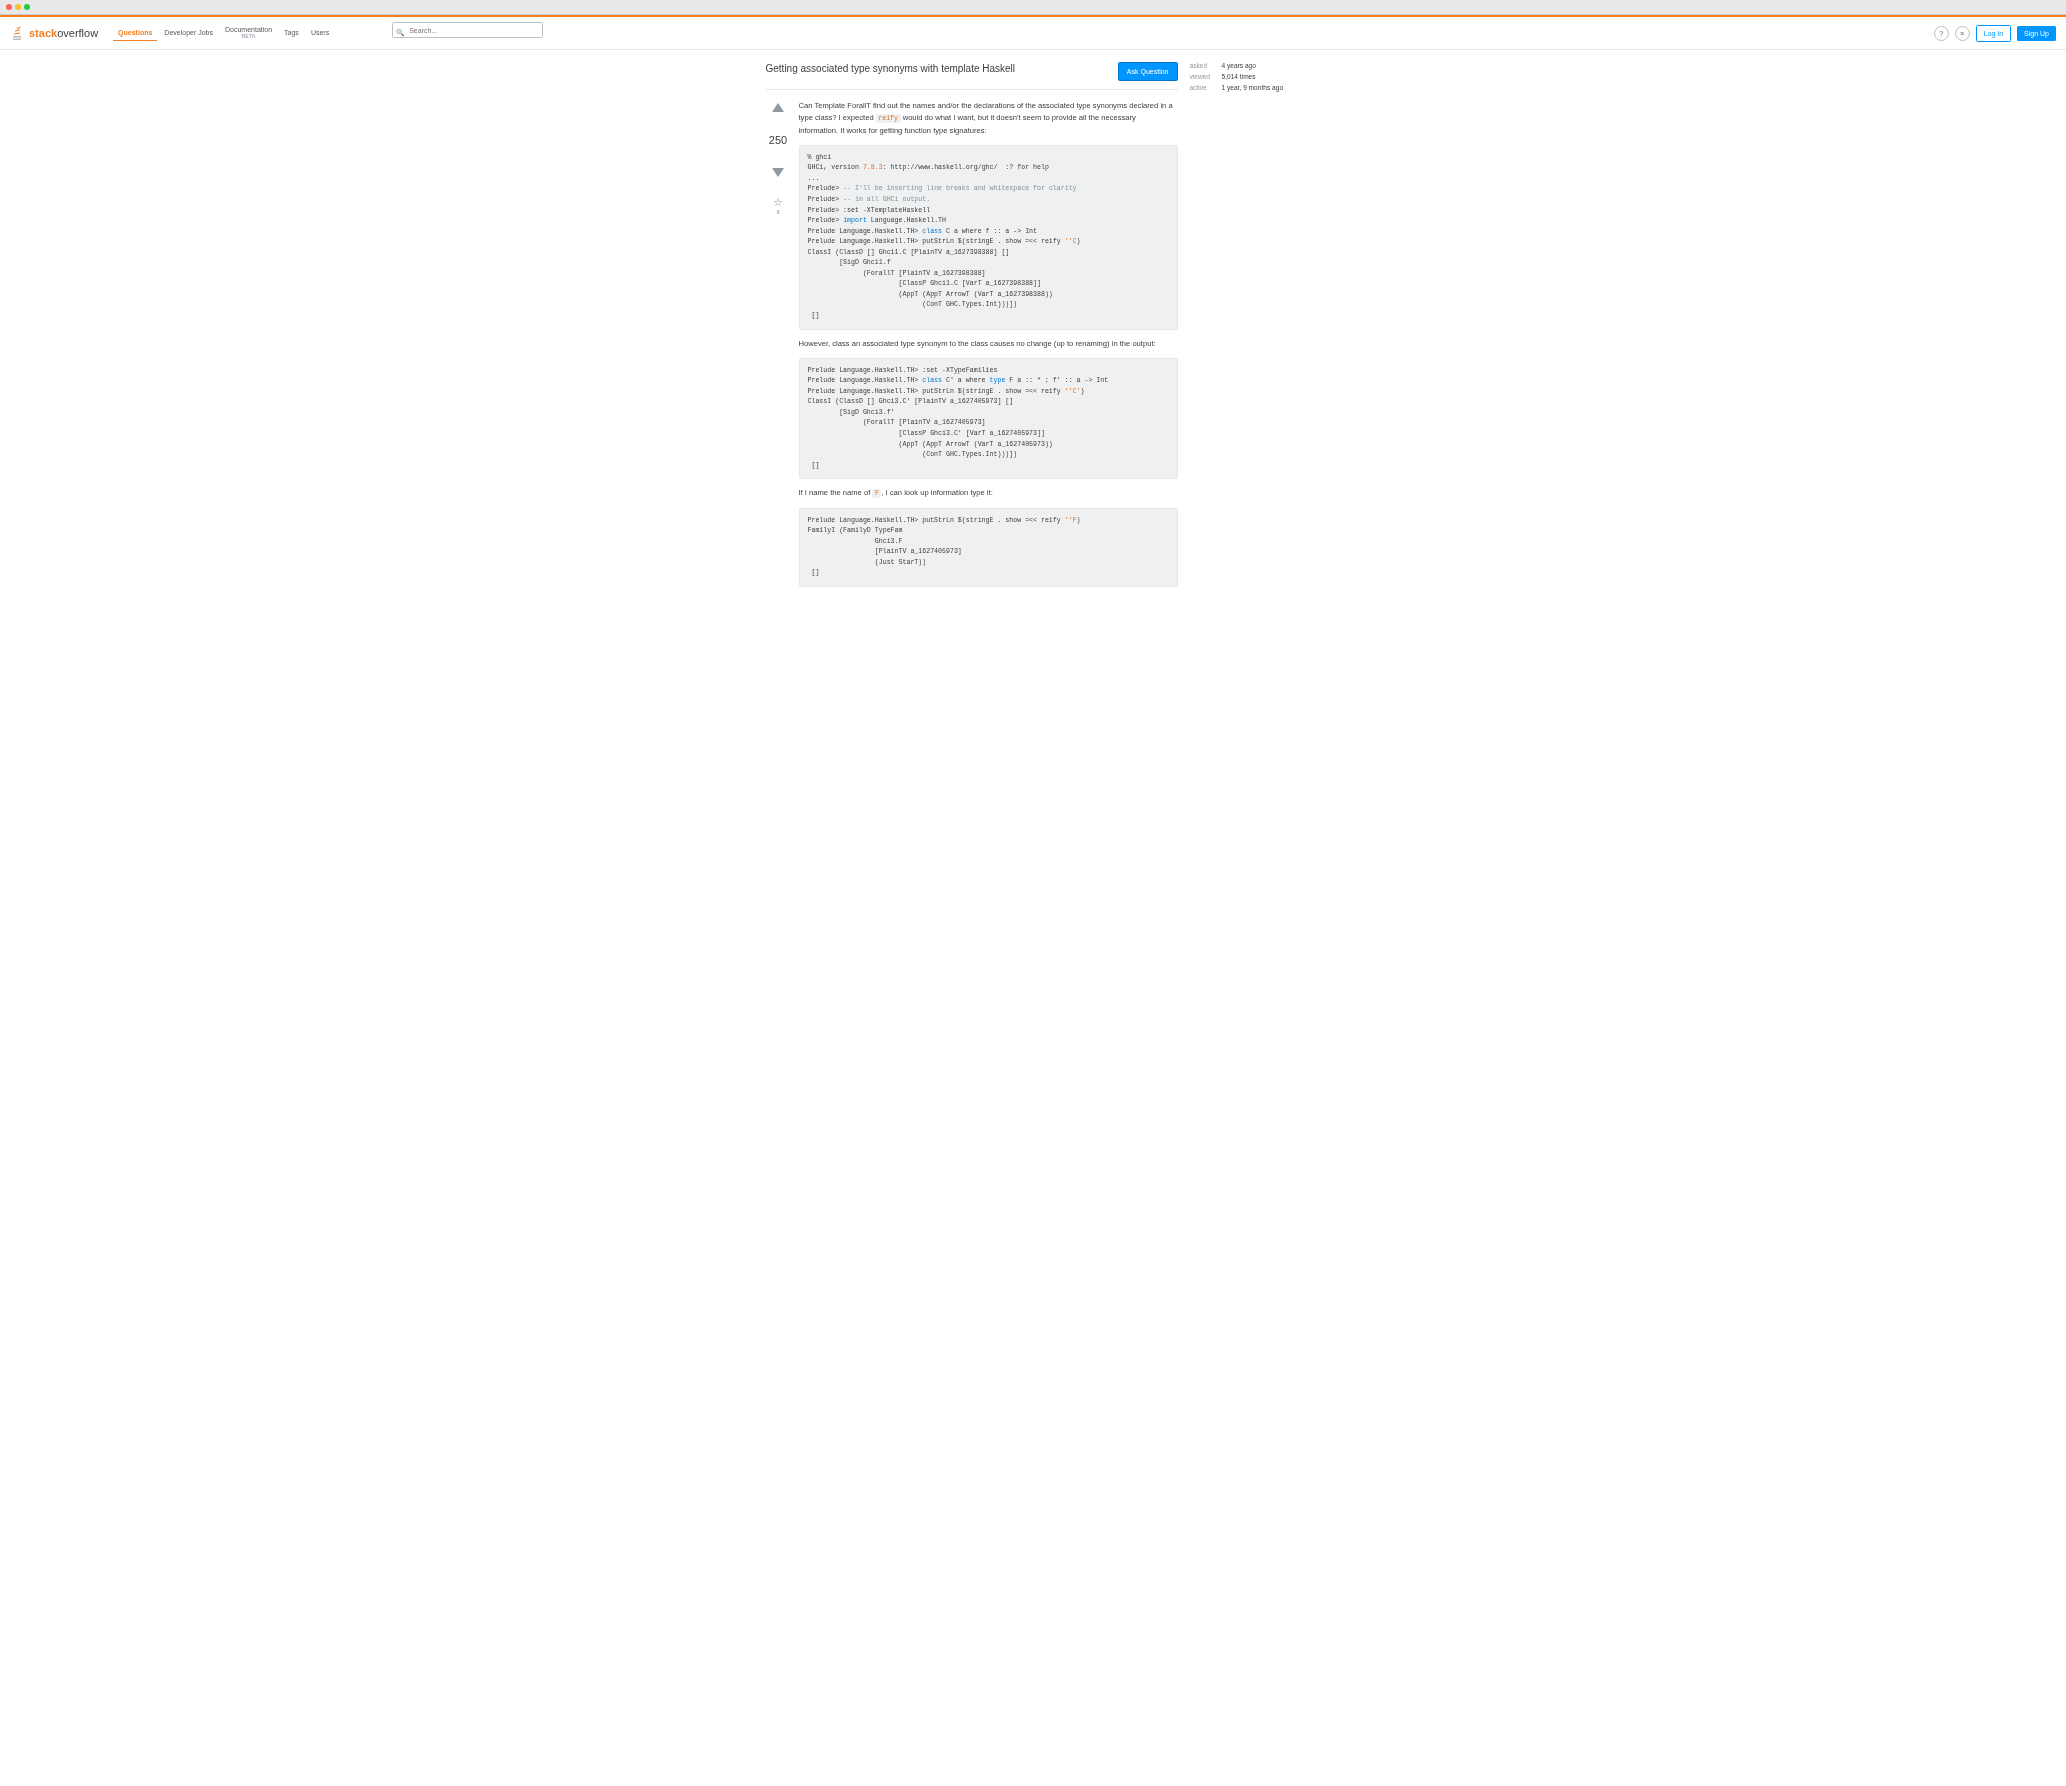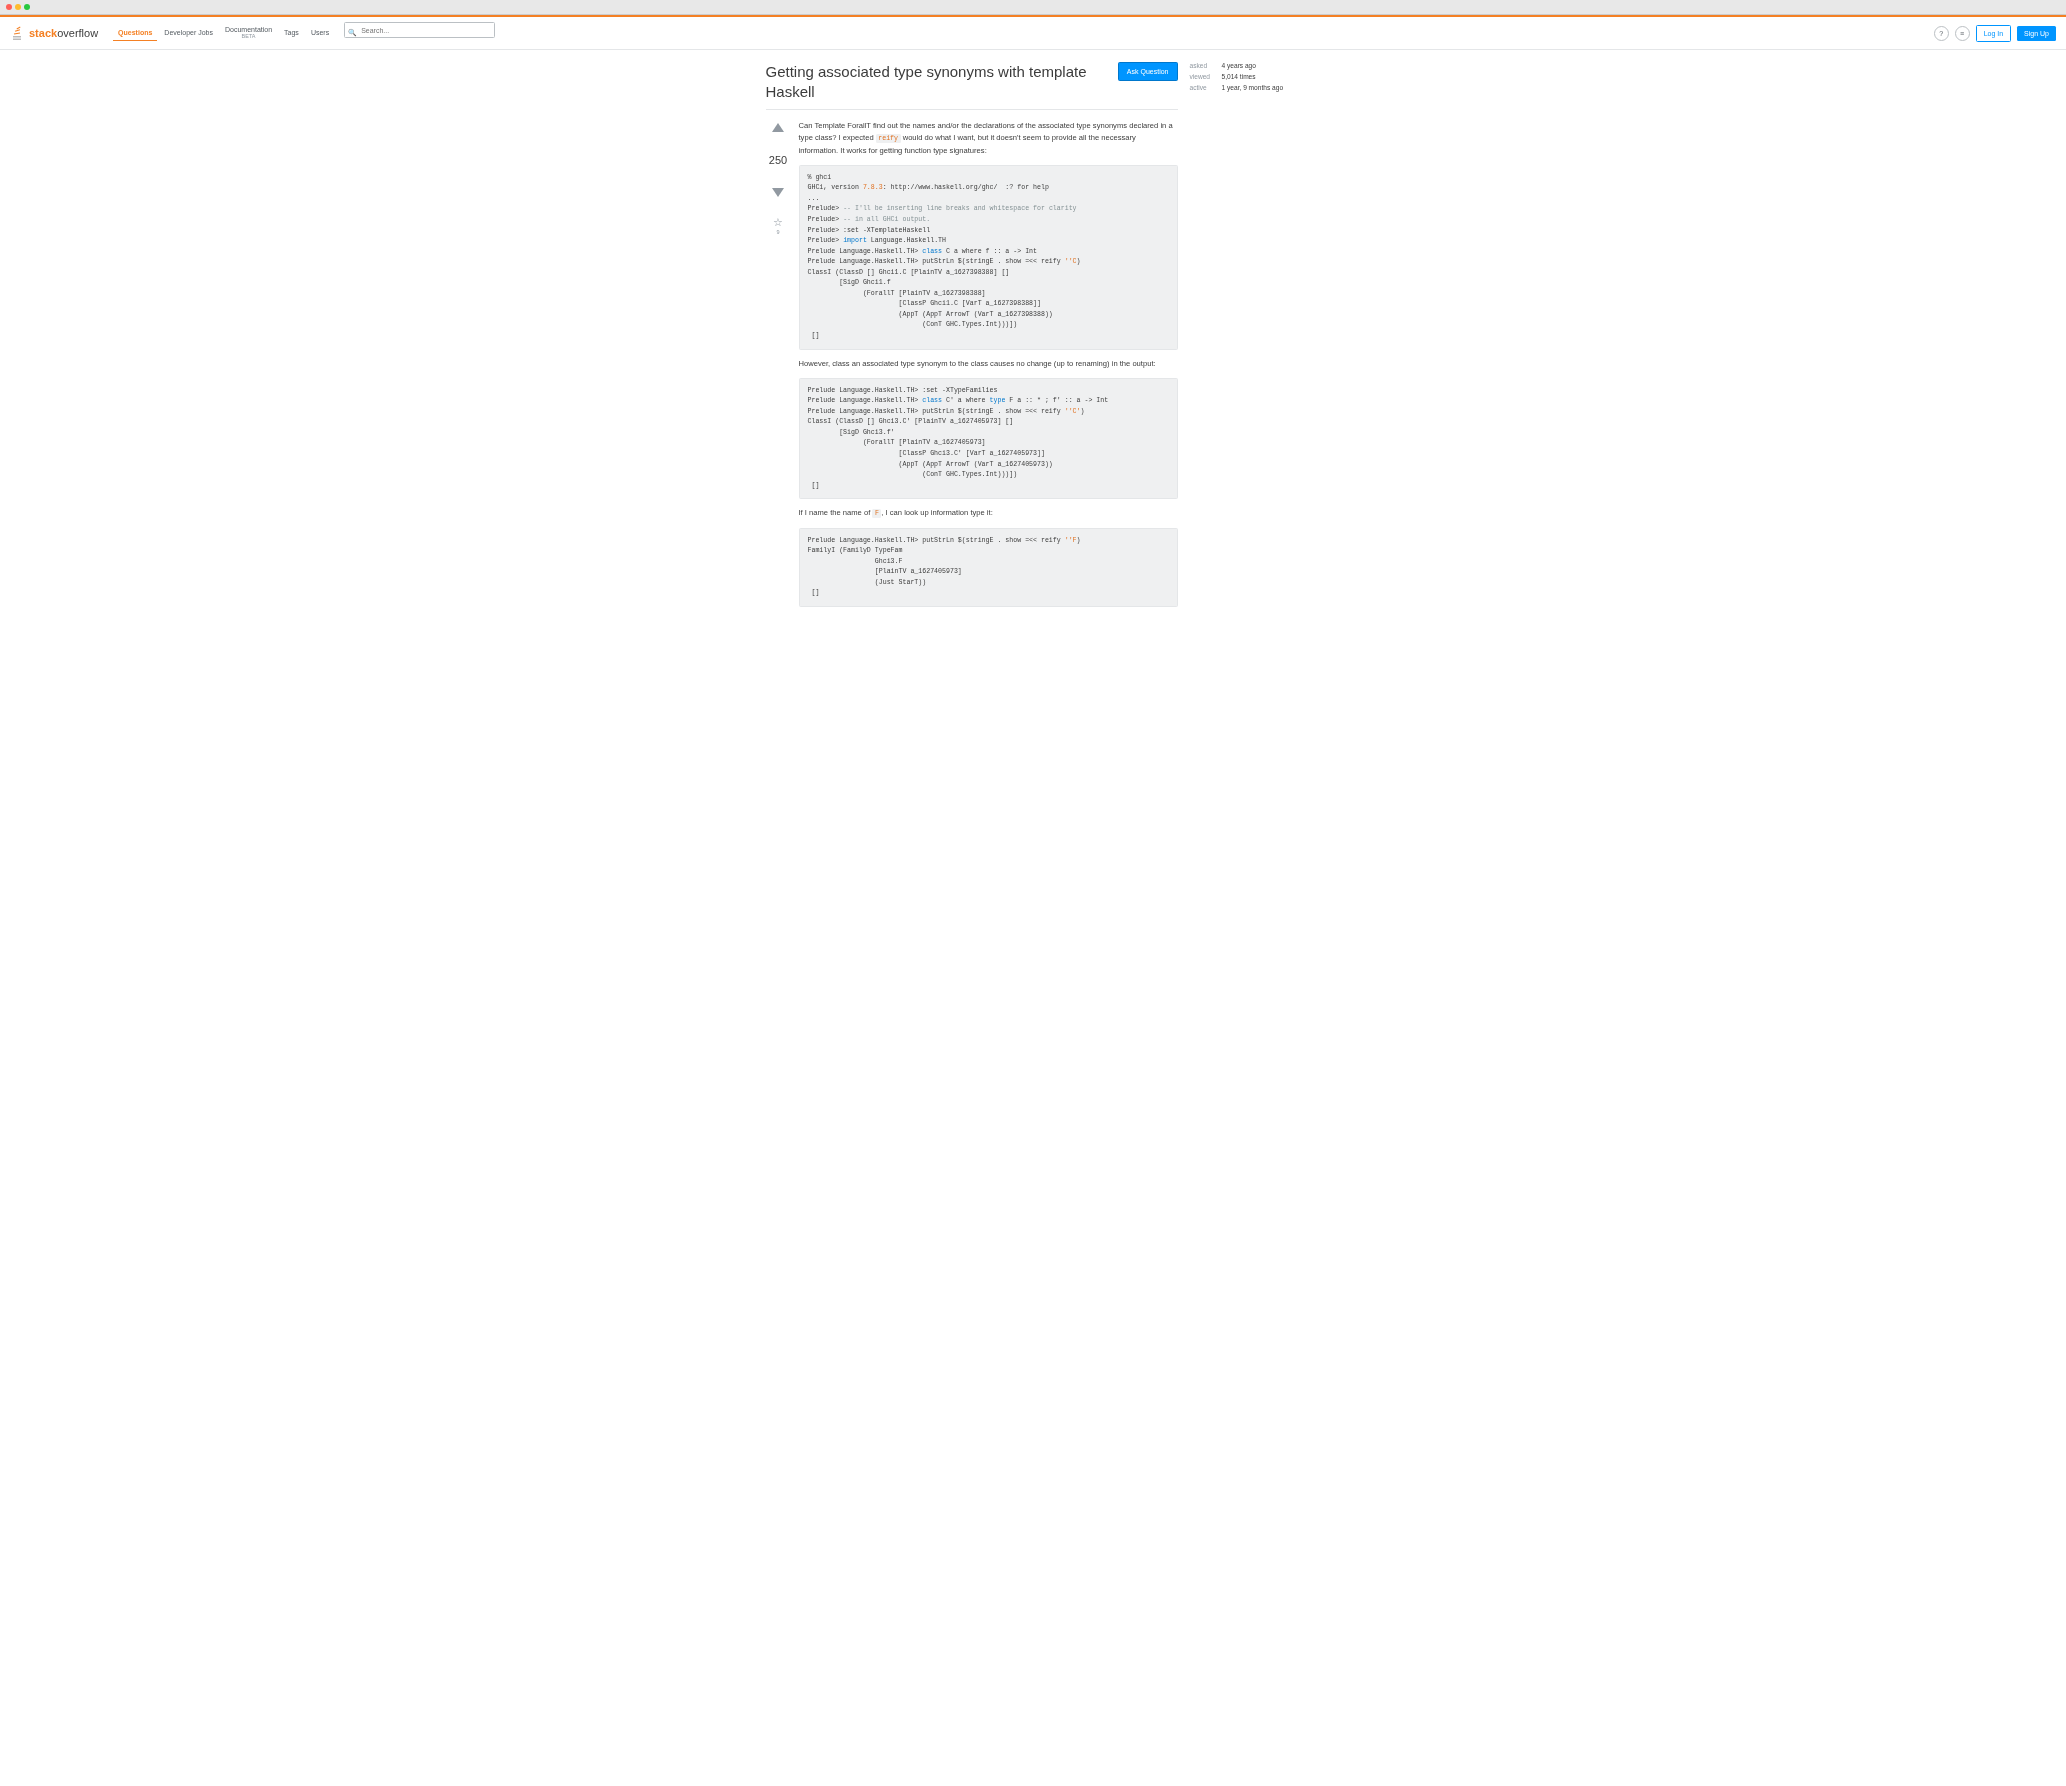--- a/index.html
+++ b/index.html
@@ -16,36 +16,36 @@
     
     .header { background: #fff; border-bottom: 0.5px solid #e4e6e8; padding: 5px 10px; display: flex; gap: 10px; }
     .logo-area { display: flex; align-items: center; gap: 3px; margin-right: 5px; }
     .logo-icon { width: 16px; height: 16px; }
     .logo-text { font-size: 11px; color: #3c3c3c; font-weight: normal; }
     .logo-text span { color: #f48024; font-weight: bold; }
     .nav-links { display: flex; align-items: center; gap: 2px; }
     .nav-link { padding: 4px 5px; font-size: 7px; color: #535a60; text-decoration: none; border-bottom: 1.5px solid transparent; cursor: pointer; }
     .nav-link.active { color: #f48024; border-bottom-color: #f48024; font-weight: bold; }
     .nav-link-beta { font-size: 5.5px; color: #9199a1; display: block; text-align: center; }
-    .search-bar { flex: 1; max-width: 151px; position: relative; }
+    .search-bar { flex: 1; max-width: 151px; position: relative; margin-left: 48px; }
     .search-bar input { width: 100%; padding: 3.5px 6px 3.5px 16px; border: 0.5px solid #bbc0c4; border-radius: 1.5px; font-size: 7px; color: #535a60; }
     .search-icon { position: absolute; left: 4.5px; top: 50%; transform: translateY(-50%); color: #9199a1; font-size: 7px; }
     .header-actions { display: flex; align-items: center; gap: 6px; margin-left: auto; }
     .icon-btn { width: 15px; height: 15px; border-radius: 50%; border: 0.5px solid #bbc0c4; display: flex; align-items: center; justify-content: center; color: #535a60; cursor: pointer; font-size: 7px; background: #fff; }
     .btn-login { padding: 4px 7px; border: 0.5px solid #0095ff; color: #0095ff; border-radius: 1.5px; font-size: 7px; cursor: pointer; background: #fff; text-decoration: none; }
     .btn-signup { padding: 4px 7px; background: #0095ff; color: #fff; border-radius: 1.5px; font-size: 7px; cursor: pointer; border: none; }
 
     
     .main-container { max-width: 555px; margin: 0 auto; padding: 12px 10px; display: flex; gap: 12px; }
     .content-area { flex: 1; min-width: 0; }
     .sidebar { width: 111px; flex-shrink: 0; }
 
     
     .question-header { display: flex; justify-content: space-between; align-items: flex-start; margin-bottom: 10px; padding-bottom: 8px; border-bottom: 0.5px solid #e4e6e8; }
-    .question-title { font-size: 15px; font-weight: normal; color: #3c3c3c; line-height: 1.3; flex: 1; margin-right: 10px; }
+    .question-title { font-size: 10px; font-weight: normal; color: #3c3c3c; line-height: 1.3; flex: 1; margin-right: 10px; }
     .btn-ask { padding: 5px 8px; background: #0095ff; color: #fff; border-radius: 1.5px; font-size: 7px; cursor: pointer; border: 0.5px solid #0077cc; white-space: nowrap; }
 
     
     .question-layout { display: flex; gap: 8px; }
     .vote-area { display: flex; flex-direction: column; align-items: center; gap: 16px; width: 25px; flex-shrink: 0; }
     .vote-btn { width: 18px; height: 18px; display: flex; align-items: center; justify-content: center; cursor: pointer; color: #9199a1; }
     .vote-count { font-size: 11px; color: #3c3c3c; font-weight: normal; }
     .star-btn { display: flex; flex-direction: column; align-items: center; color: #9199a1; font-size: 5.5px; cursor: pointer; }
     .star-icon { font-size: 11px; }
 

